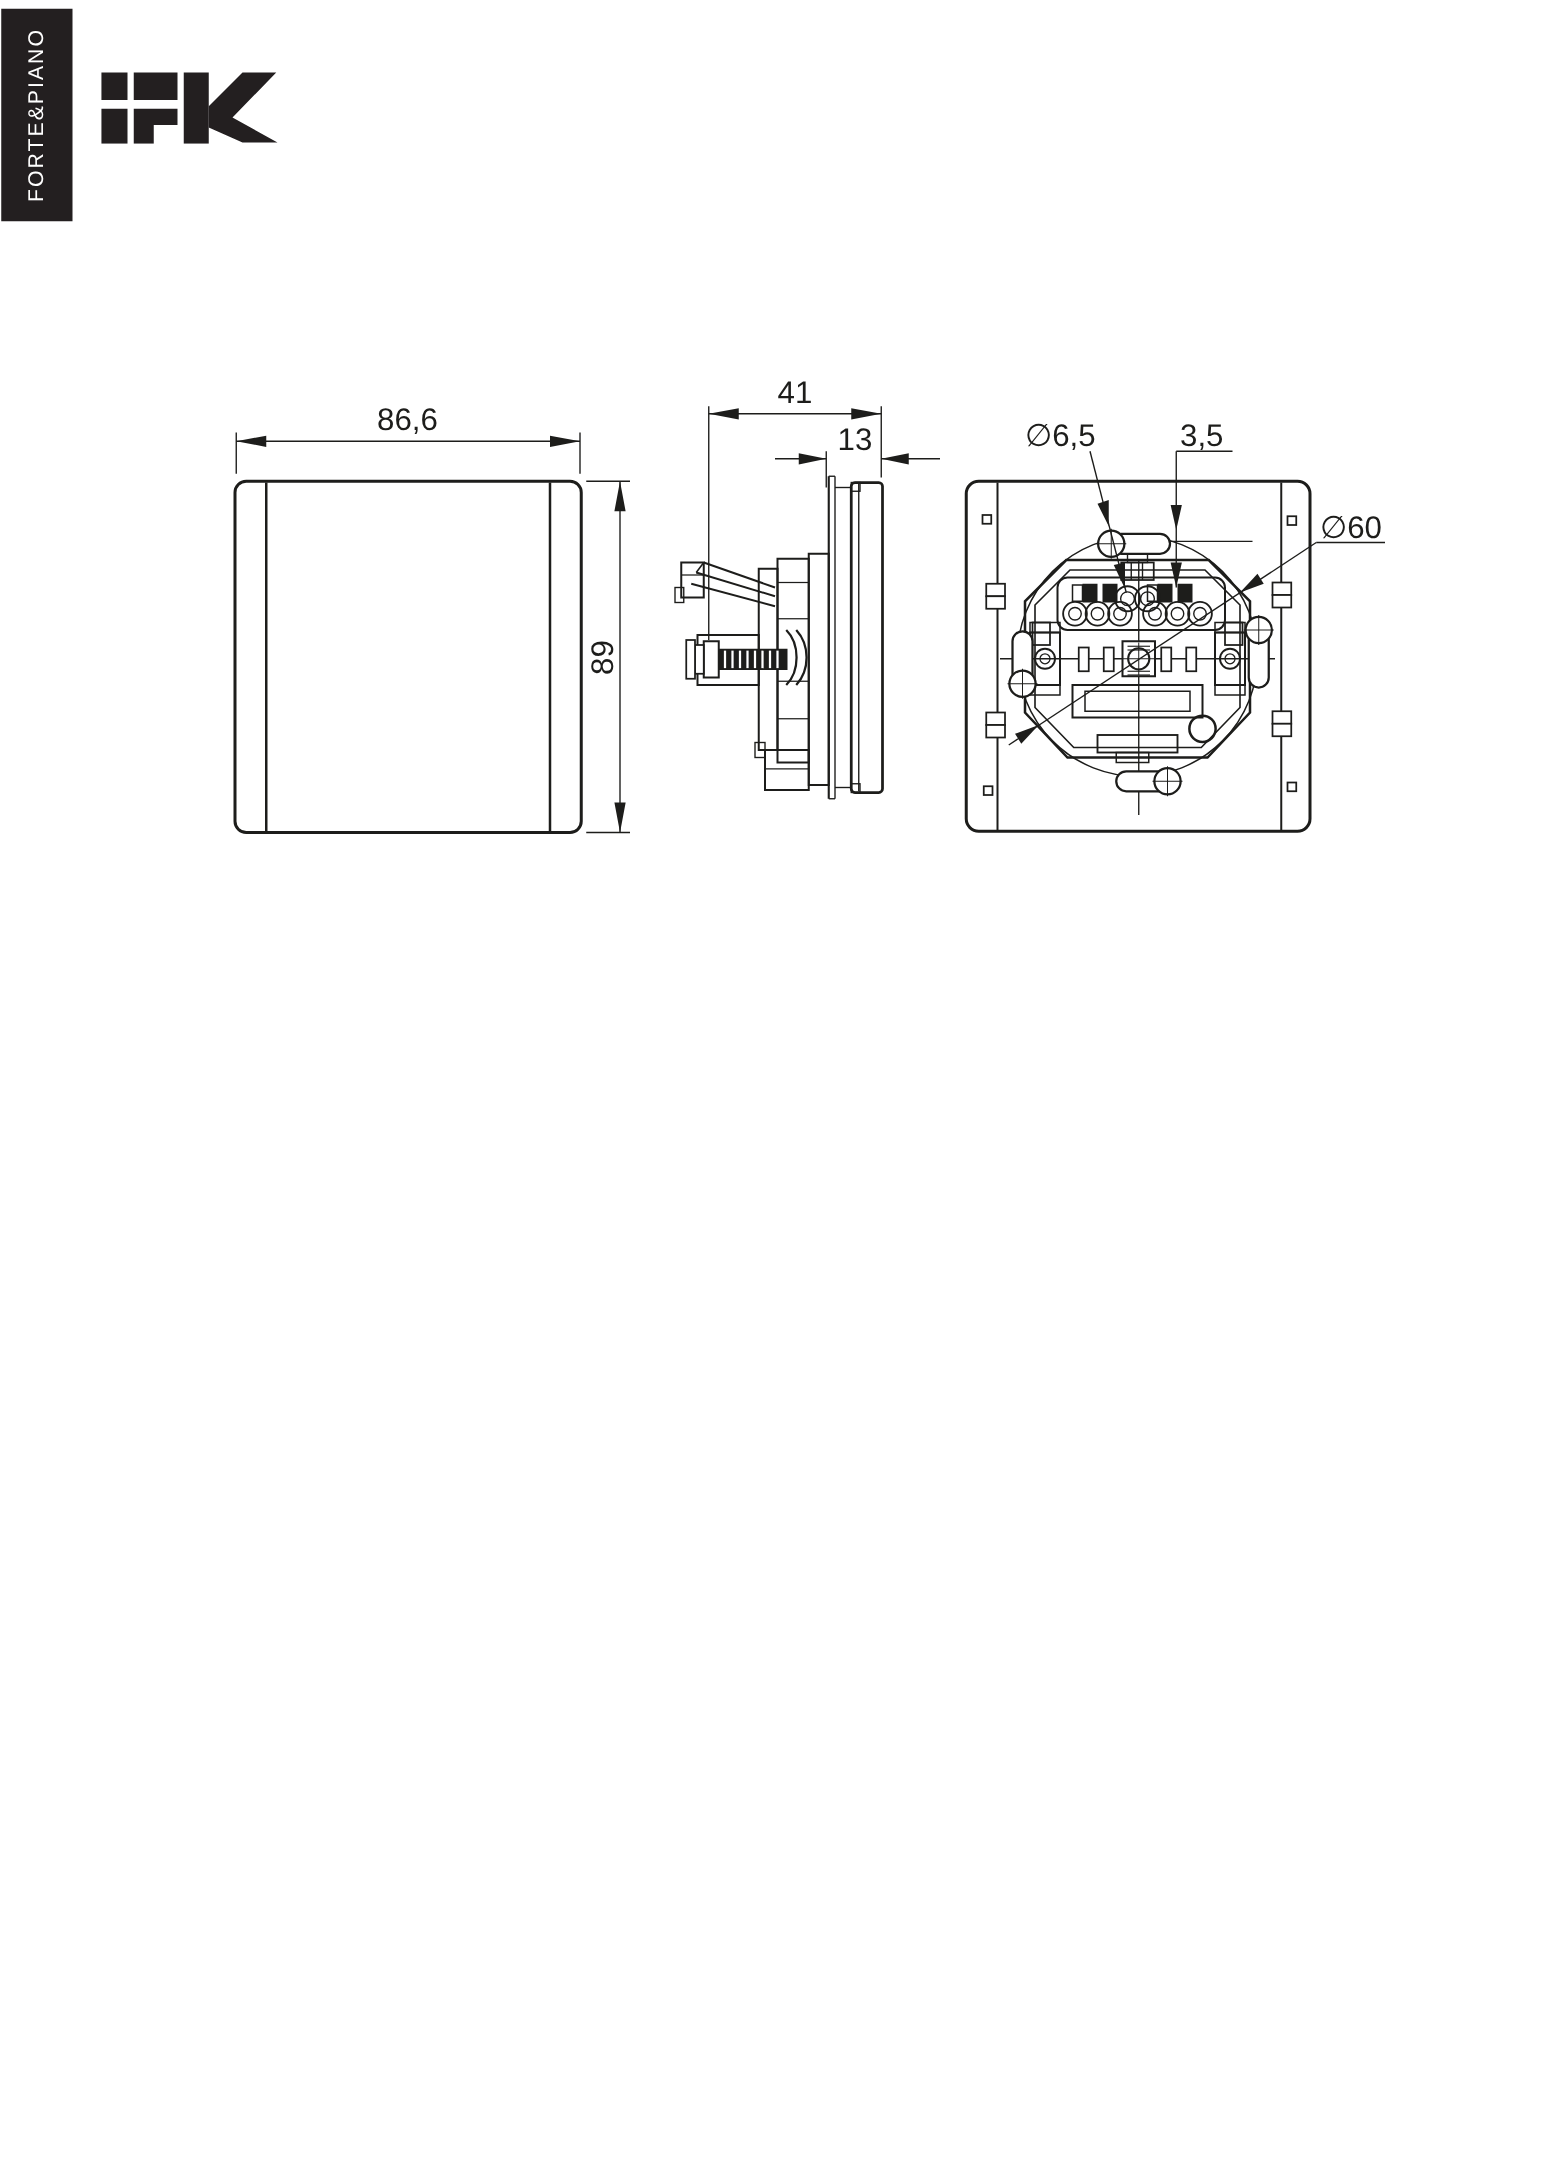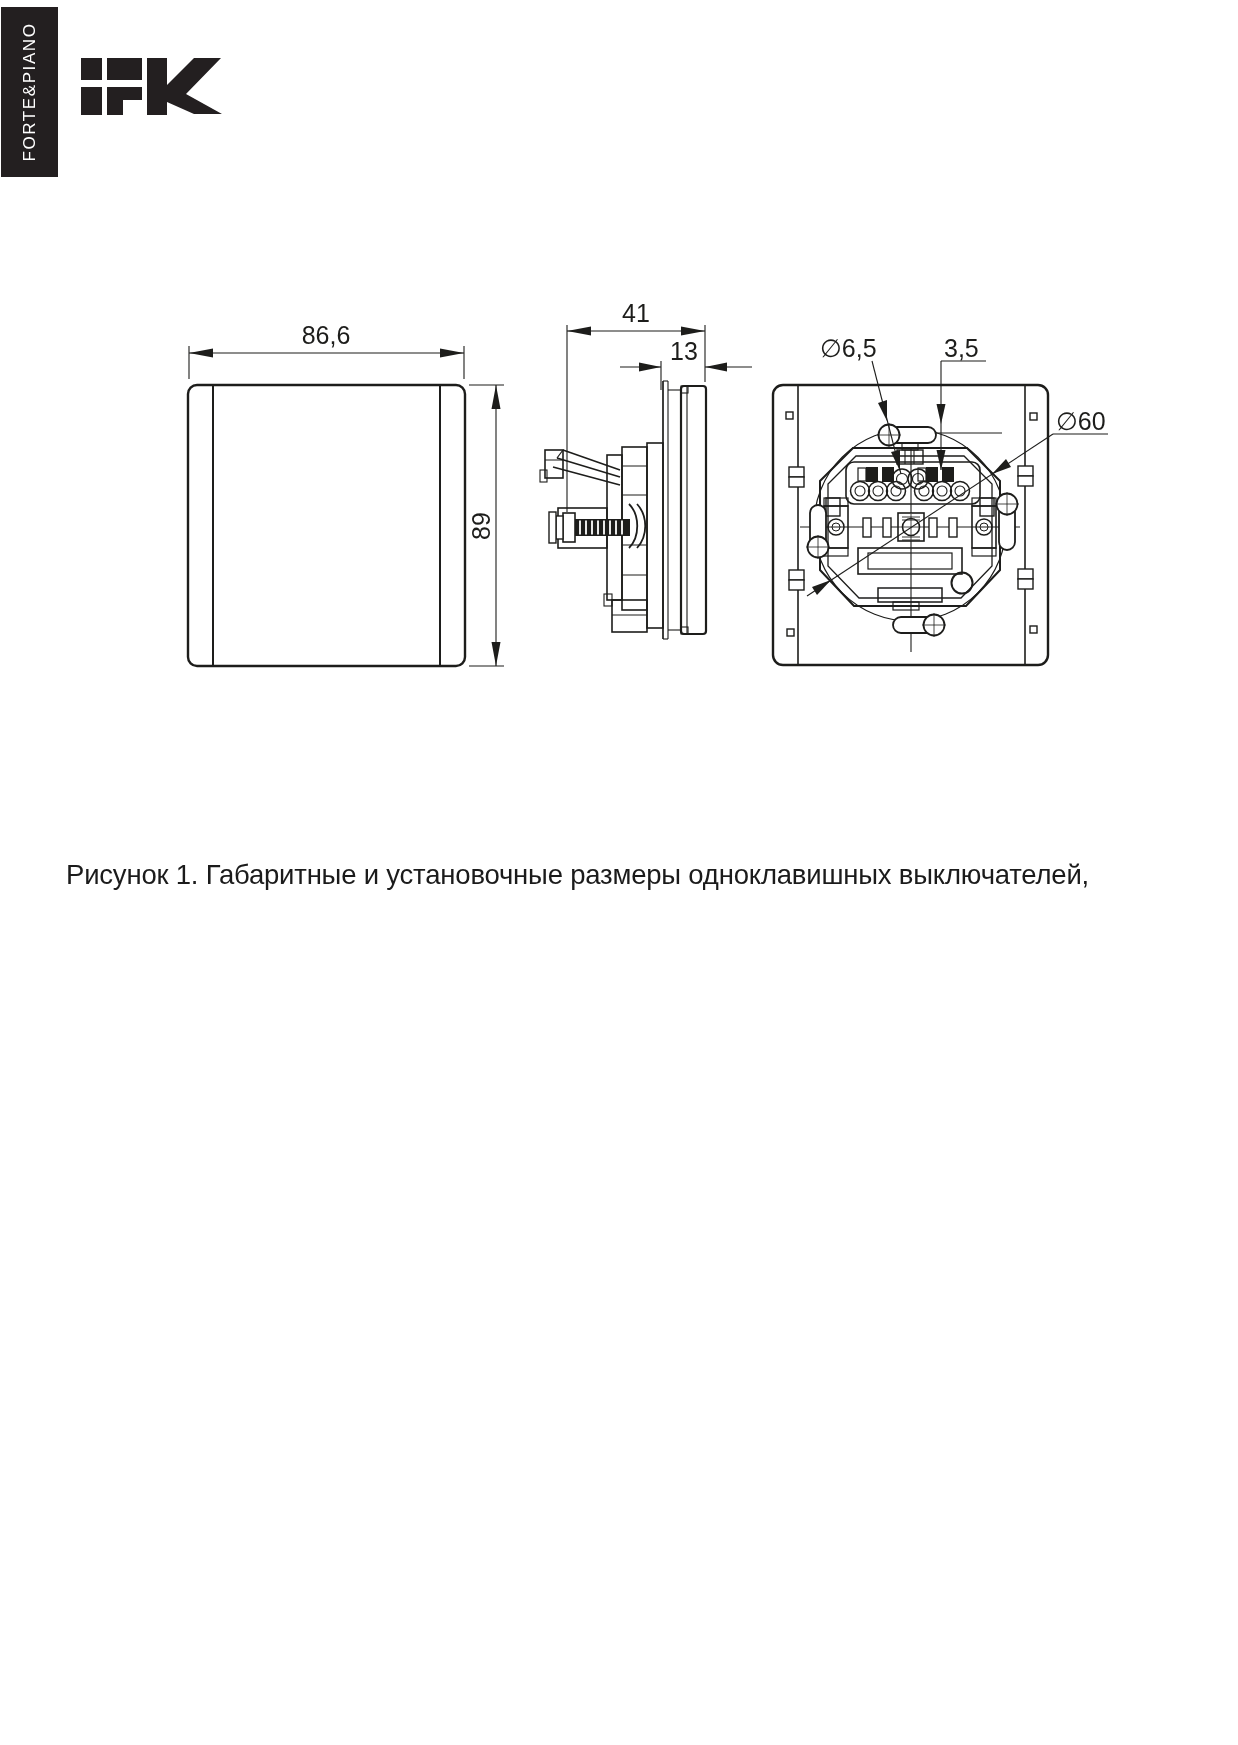--- a/index.html
+++ b/index.html
@@ -277,16 +277,15 @@
         <line x1="1108" y1="434" x2="1053" y2="434" stroke-width="1.1"></line>
         <line x1="1053" y1="434" x2="807" y2="596" stroke-width="1.1"></line>
         <polygon class="fillb" points="992,474 1011,467 1006,459"></polygon>
         <polygon class="fillb" points="831,580 817,595 812,587"></polygon>
         <text x="1056" y="430">∅60</text>
       </g>
     </g>
   </svg>
 
   <div class="caption">
-    <div>Рисунок 1. Габаритные и установочные размеры одноклавишных выключателей,</div>
   </div>
 
 </div>
 
 </body></html>

